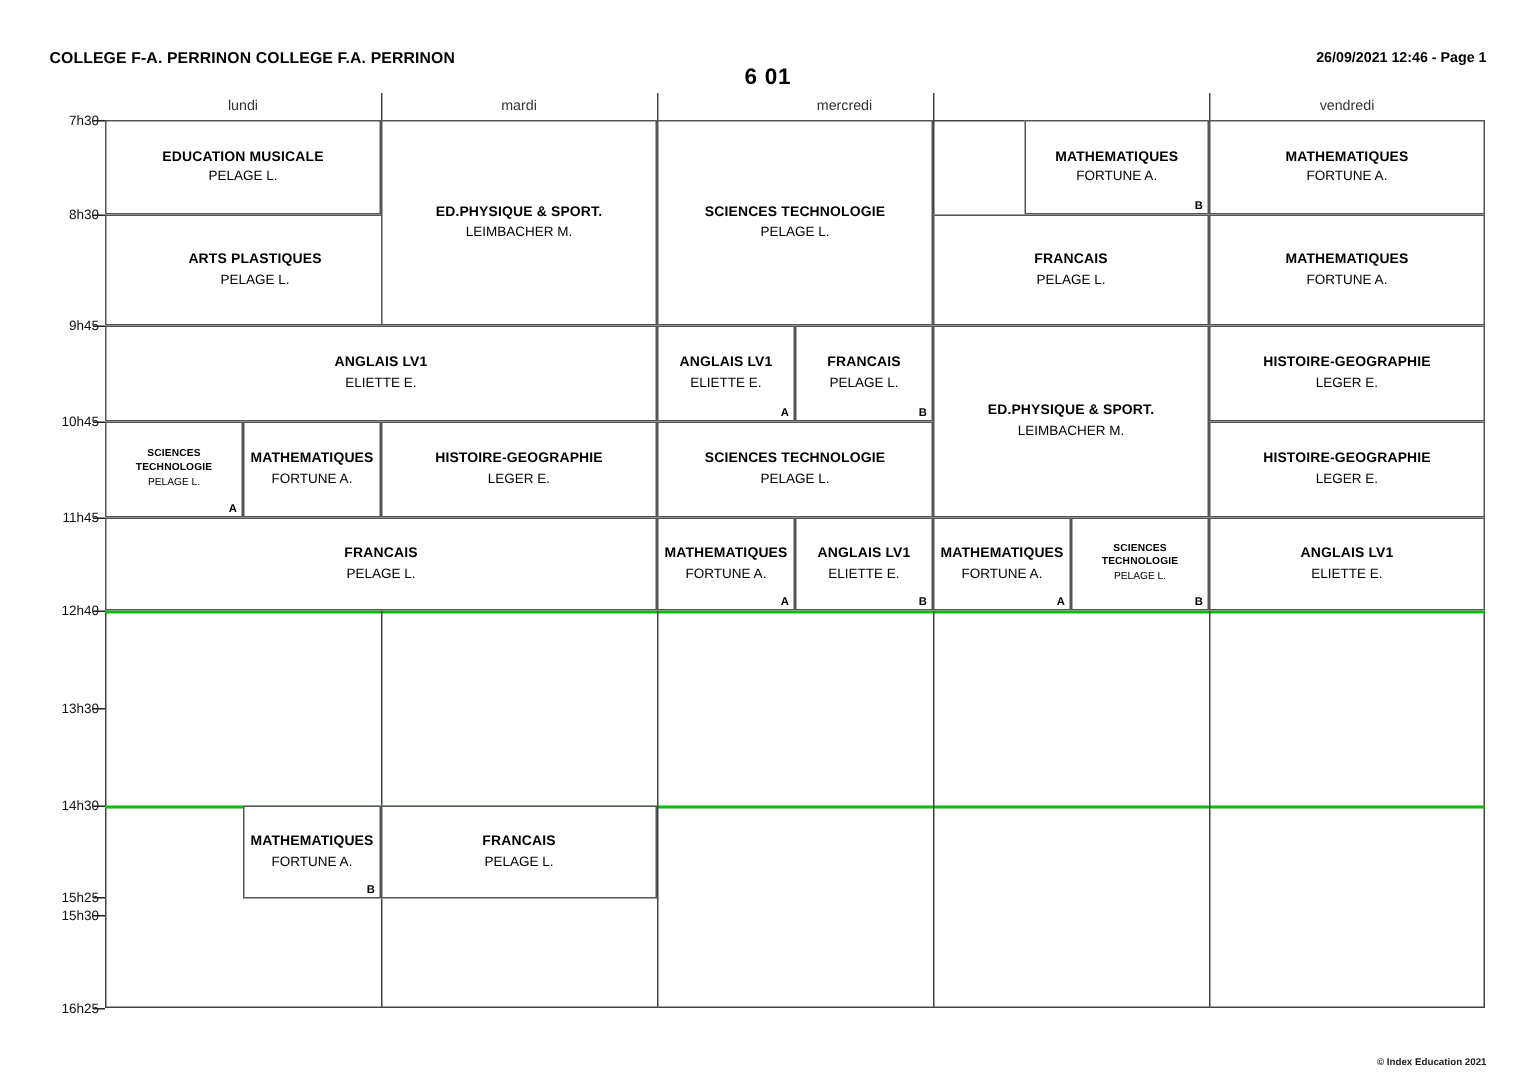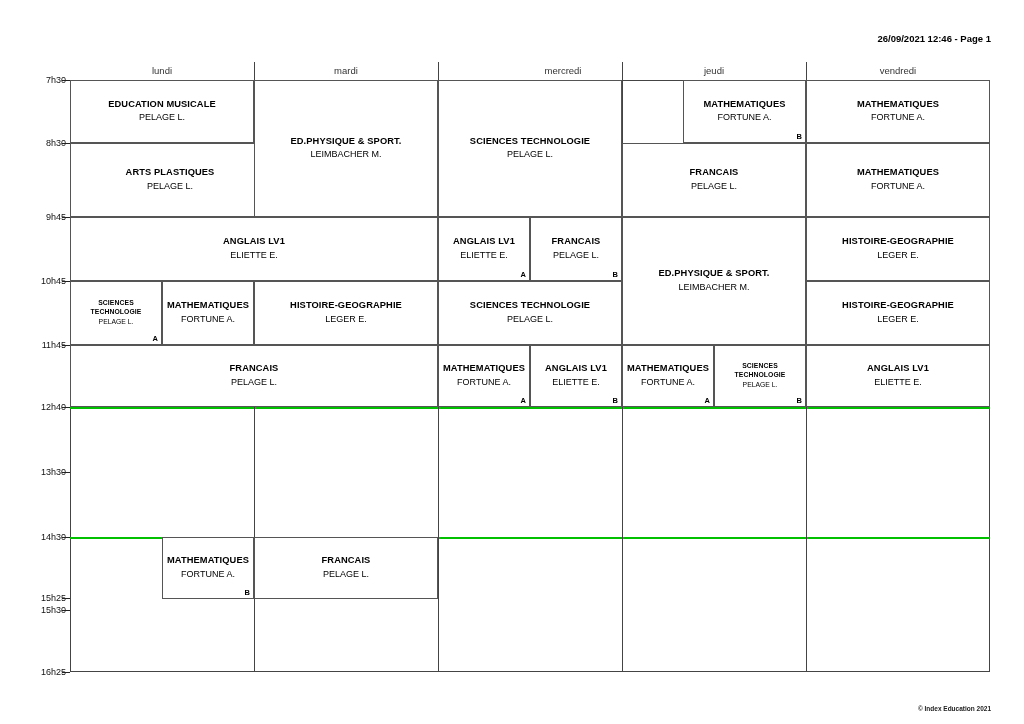--- a/index.html
+++ b/index.html
@@ -165,27 +165,28 @@
     bottom: 1px;
     font-size: 7.5px;
     font-weight: bold;
   }
 </style>
 </head>
 <body>
 
 <div class="page">
 
+  <div class="hdr-left">COLLEGE F-A. PERRINON COLLEGE F.A. PERRINON</div>
   <div class="hdr-right">26/09/2021 12:46 - Page 1</div>
+  <div class="hdr-title">6 01</div>
 
   <div class="daynames" id="daynames">
       <div class="dayname" style="left: 184px; width: 184px;">mardi</div>
       <div class="dayname" style="left: 0px; width: 184px;">lundi</div>
       <div class="dayname" style="left: 368px; width: 184px; padding-left: 33px;">mercredi</div>
-      <div class="dayname" style="left: 552px; width: 184px;">jeudi</div>
       <div class="dayname" style="left: 736px; width: 184px;">vendredi</div>
     </div>
 
   <div class="frame"></div>
 
   <div id="hourmarks">
       <div class="hourlabel" style="top: 80px;">7h30</div>
       <div class="tick" style="top: 80px;"></div>
       <div class="hourlabel" style="top: 143px;">8h30</div>
       <div class="tick" style="top: 143px;"></div>

